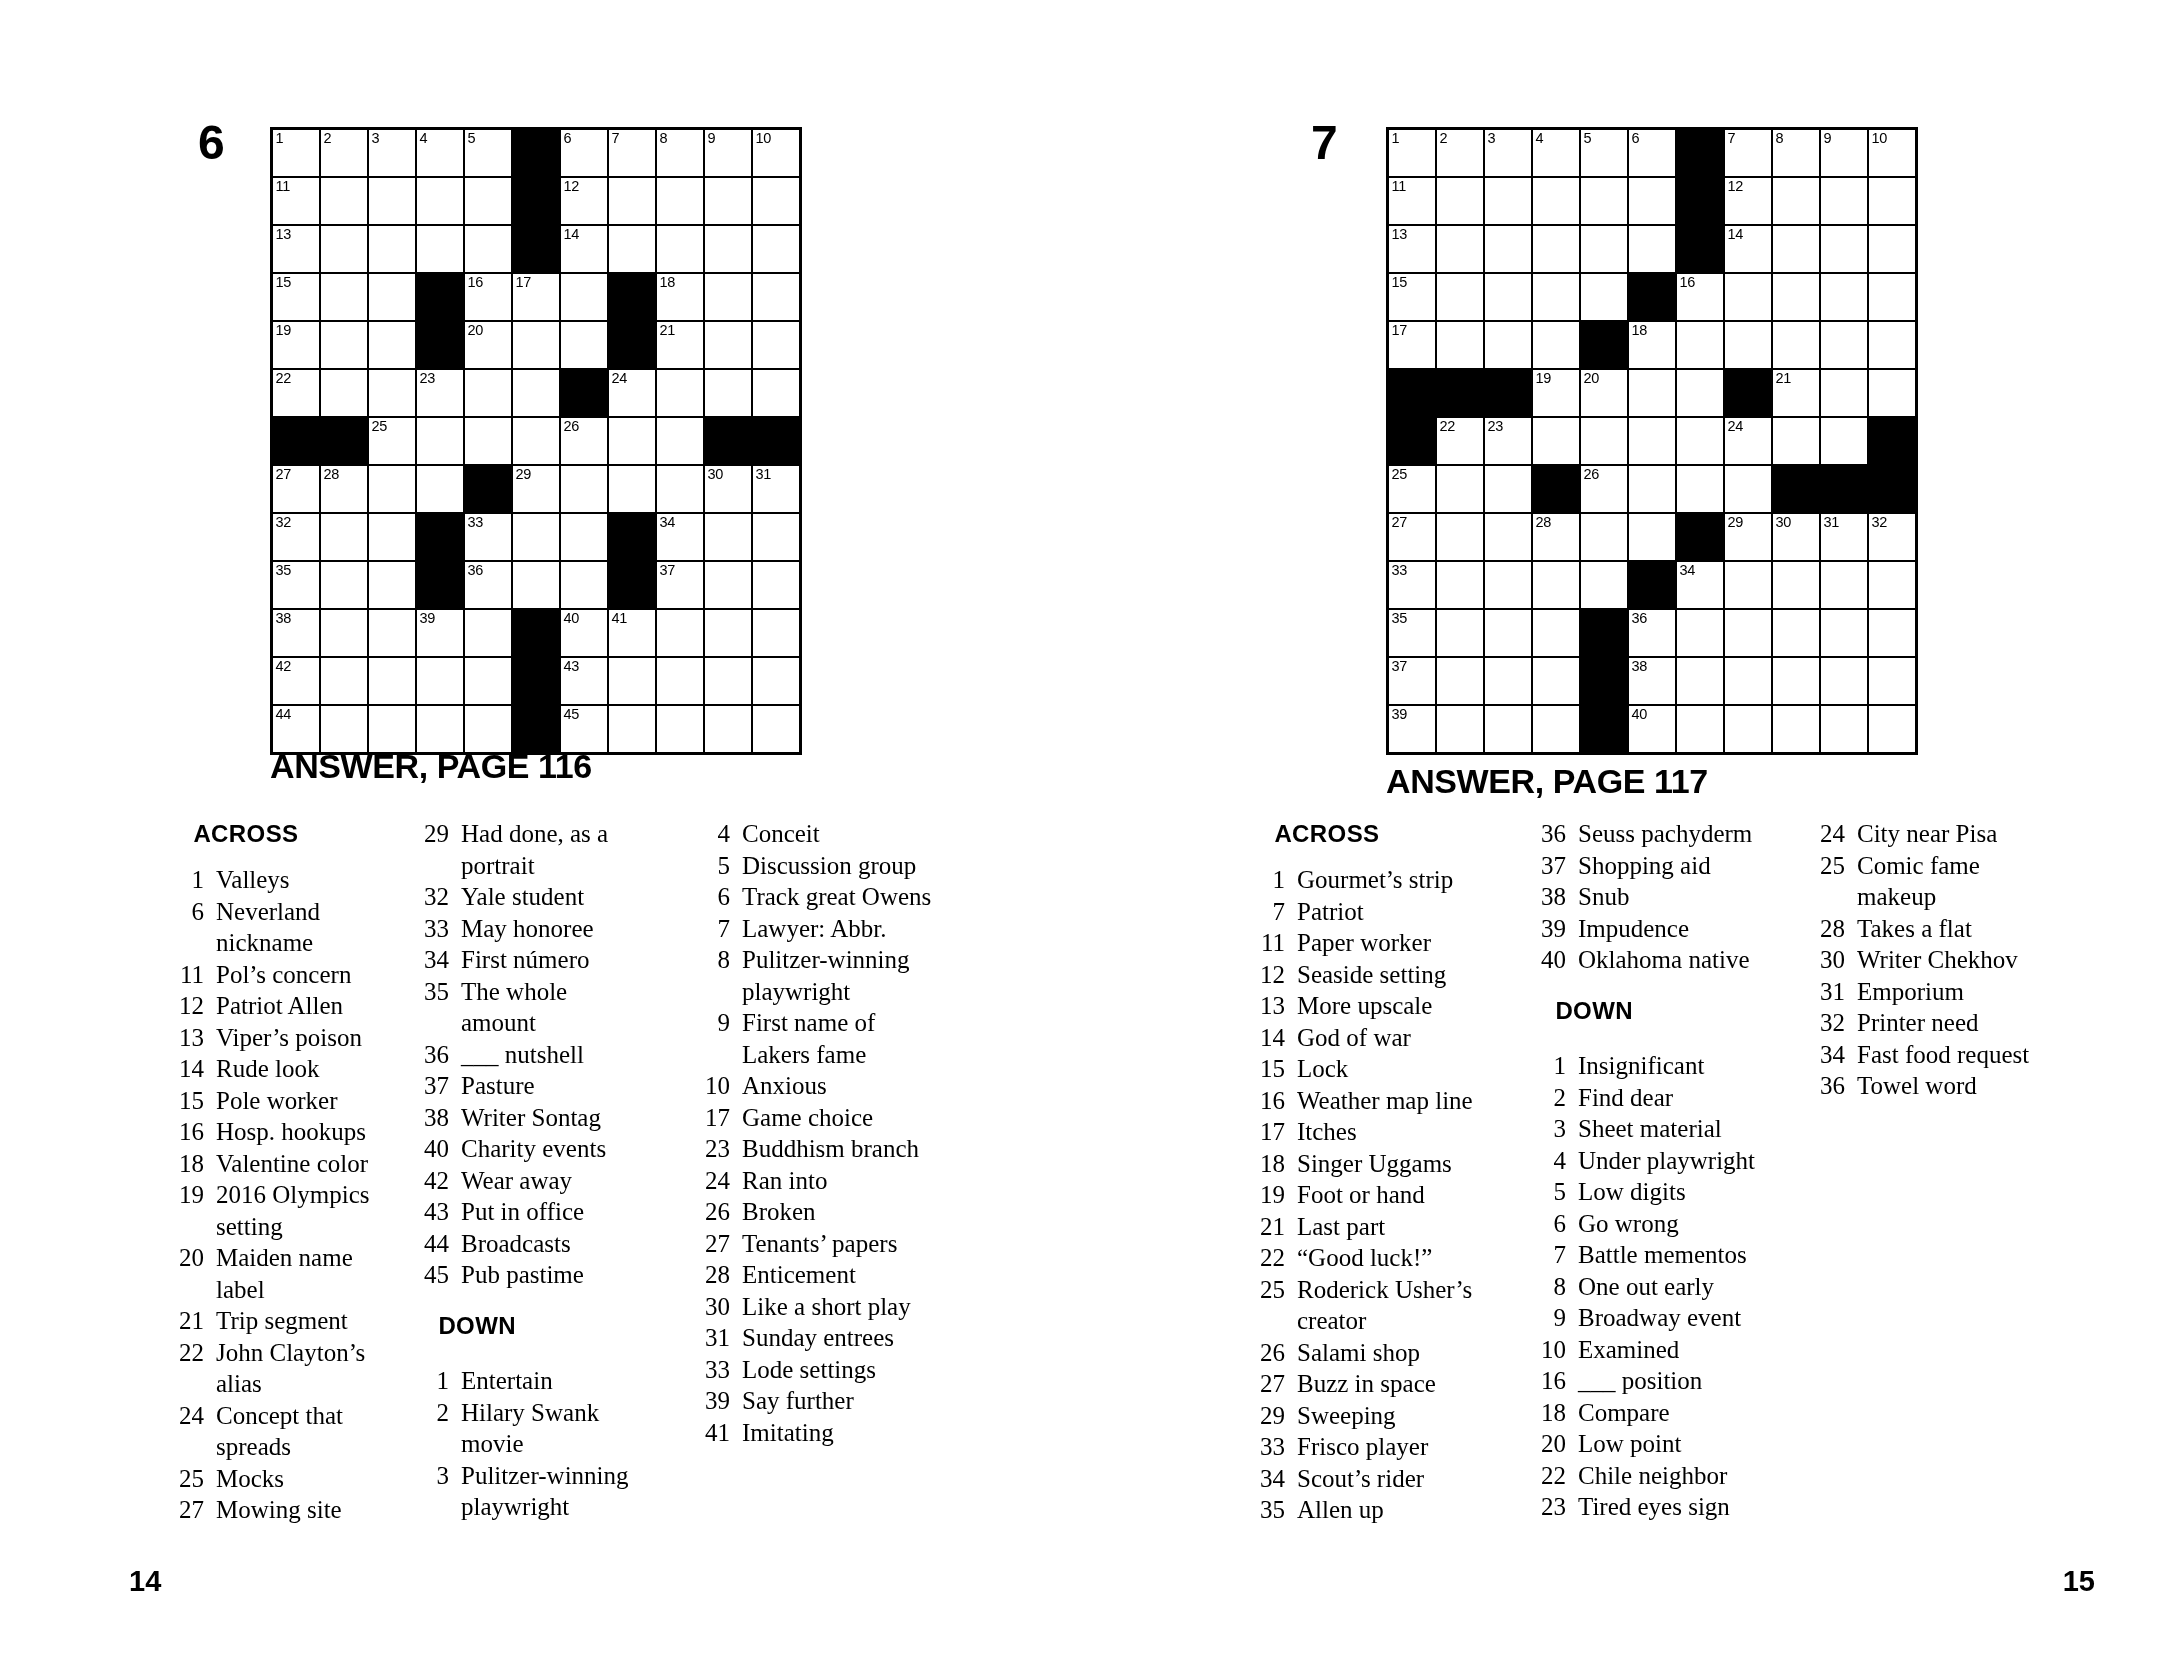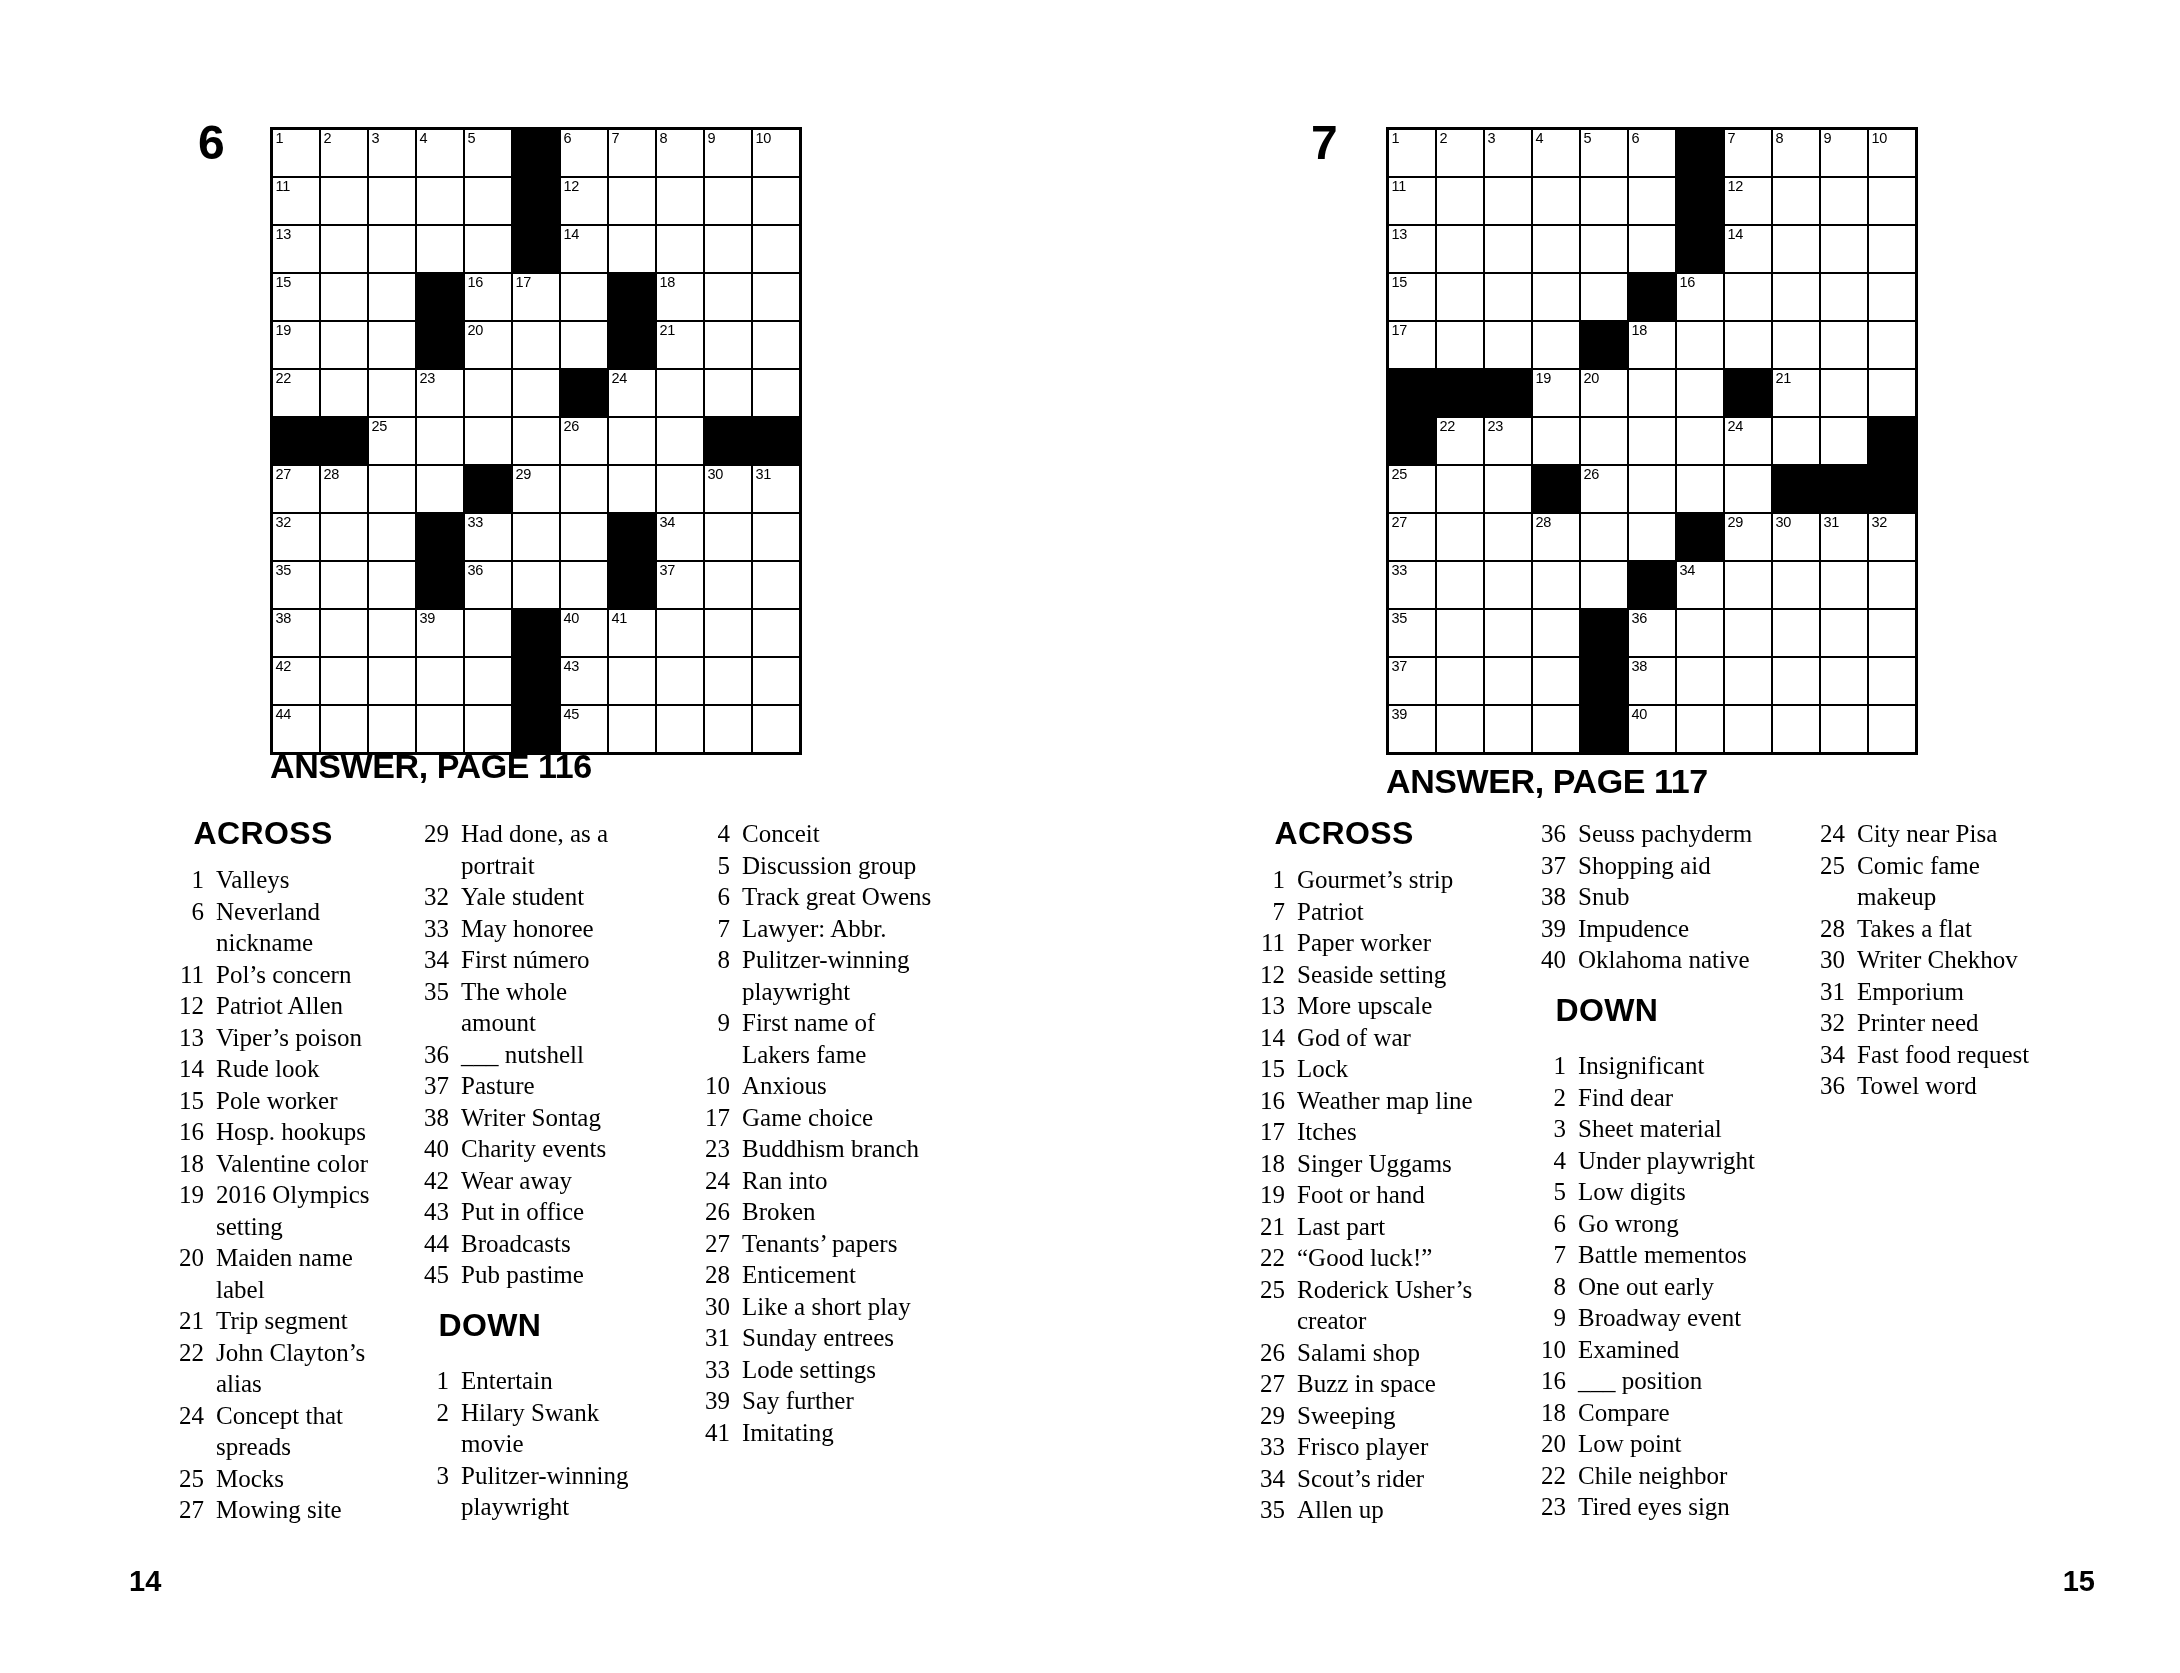--- a/index.html
+++ b/index.html
@@ -37,21 +37,21 @@
     width:530px;text-align:left;
     font-family:"Liberation Sans", sans-serif;
     font-weight:700;font-size:34px;line-height:27px;color:#000;
     letter-spacing:-0.4px;
   }
 
   
   .clue-col{font-size:25px;line-height:31.5px;}
   .clue-header{
     font-family:"Liberation Sans", sans-serif;
-    font-weight:700;font-size:32px;line-height:31.5px;
+    font-weight:700;font-size:24px;line-height:31.5px;
     margin:0 0 14.5px 20.4px;letter-spacing:0.4px;
   }
   .clue-block + .clue-block .clue-header{margin-top:19px;margin-bottom:24px;}
   .clue-row{display:flex;align-items:flex-start;}
   .clue-num{flex:none;width:31px;text-align:right;}
   .clue-text{margin-left:12px;white-space:pre-line;}
 
   
   .folio{
     font-family:"Liberation Sans", sans-serif;

